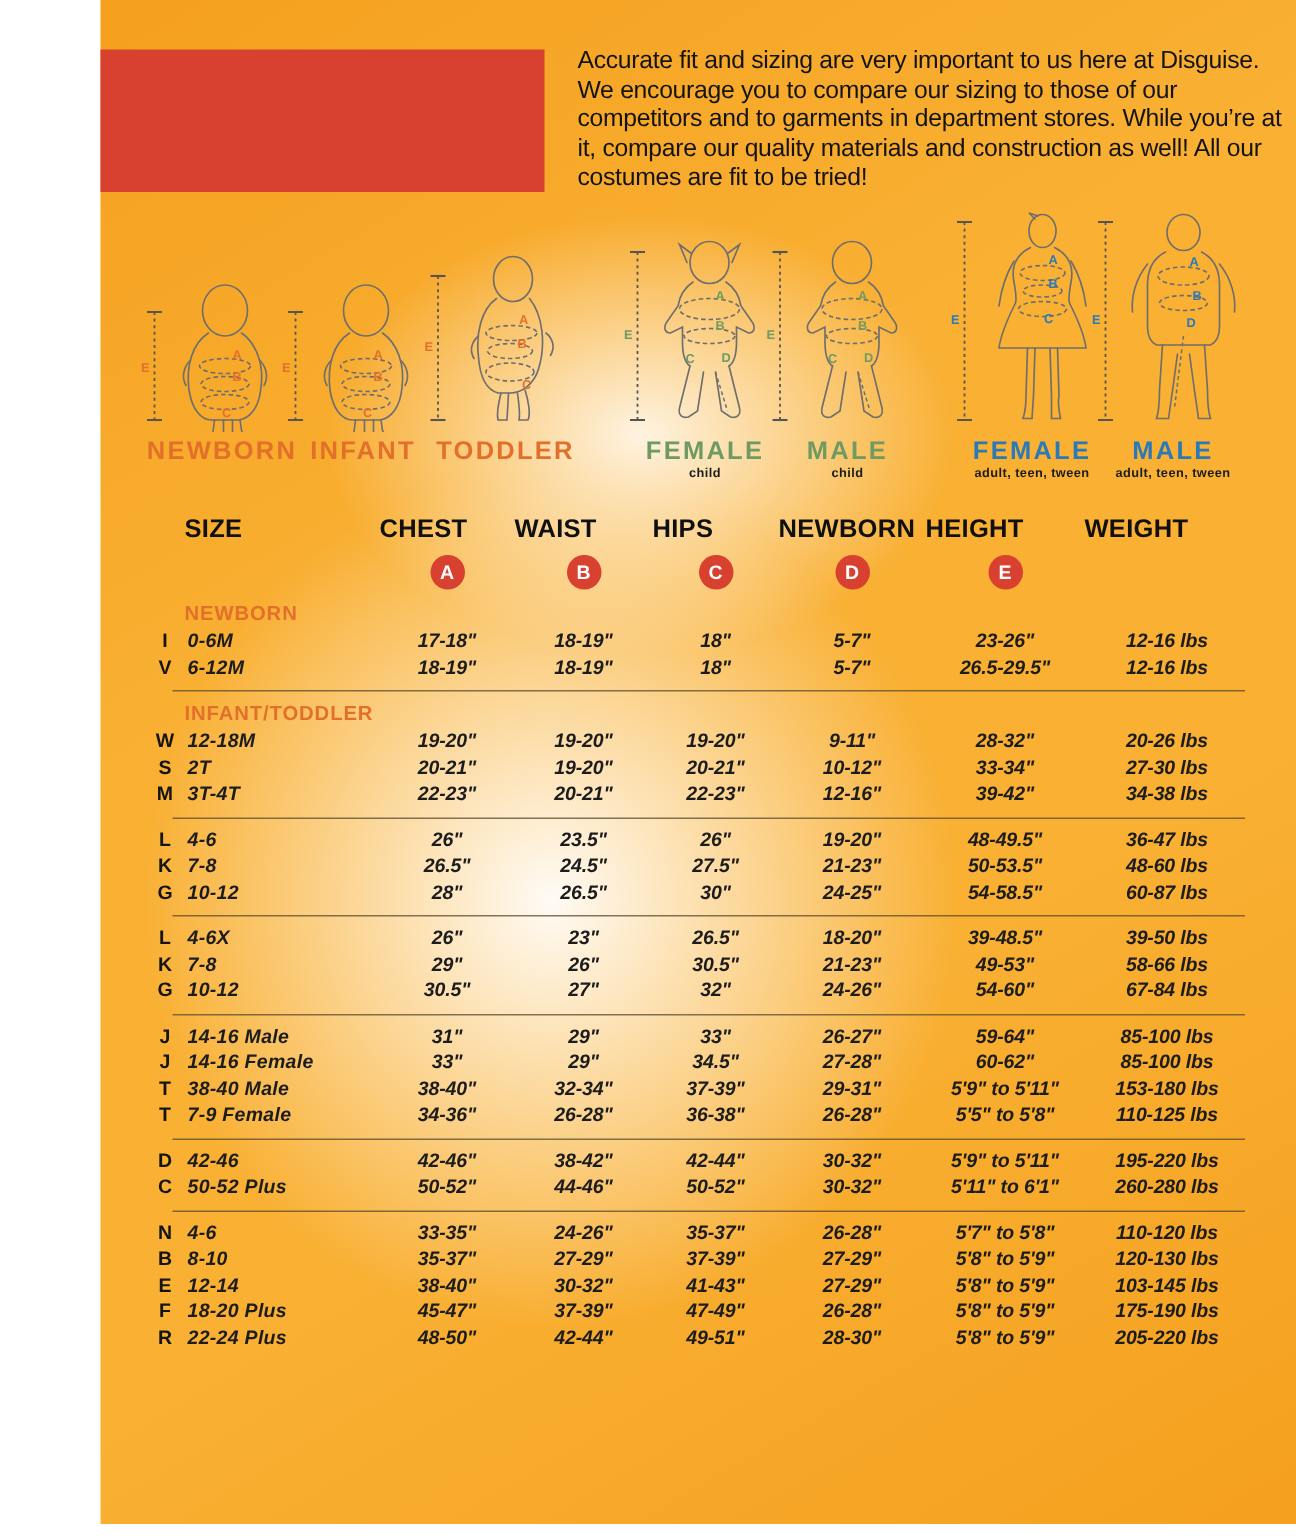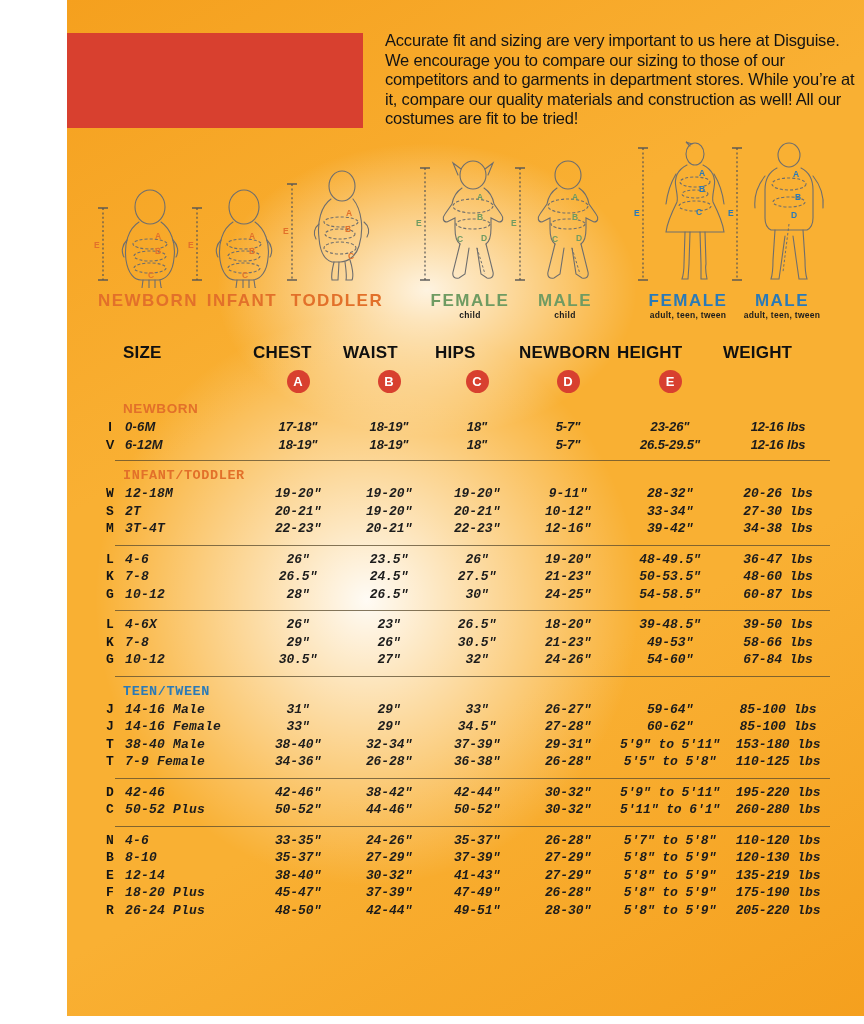--- a/index.html
+++ b/index.html
@@ -35,21 +35,21 @@
   .t-head .h { font-size:17px; font-weight:bold; color:#101010; letter-spacing:0.2px; text-align:left; }
   .t-head .h.first { text-align:left; }
   .t-markers { height:30px; }
   .circle {
     width:23px; height:23px; border-radius:50%; background:var(--red);
     color:#fff; font-size:13px; font-weight:bold;
     display:flex; align-items:center; justify-content:center; margin:0 auto;
   }
   .section { padding-top:3px; }
   .section + .section { border-top:1px solid rgba(90,75,45,0.75); margin-top:7px; margin-left:18px; width:715px; padding-top:5px; }
-  .section + .section .sec-inner { margin-left:-18px;font-family:Liberation Mono, monospace; }
+  .section + .section .sec-inner { margin-left:-18px; }
   .sec-title-row { height:19px; }
   .sec-title { grid-column:2 / span 7; font-size:13.5px; font-weight:bold; letter-spacing:0.6px; }
   .row { height:17.5px; }
   .row .ltr { font-size:13px; font-weight:bold; color:#141414; text-align:center; }
   .row .nm  { font-size:13px; font-weight:bold; font-style:italic; color:#1c1c1c; padding-left:2px; letter-spacing:0.2px; }
   .row .c   { font-size:13px; font-weight:bold; font-style:italic; color:#1c1c1c; text-align:center; letter-spacing:-0.1px; }
 
   .c-orange { color:var(--orange-accent); }
   .c-green  { color:var(--green-accent); }
   .c-blue   { color:var(--blue-accent); }
@@ -377,24 +377,20 @@
                 <div class="c">27"</div>
                 <div class="c">32"</div>
                 <div class="c">24-26"</div>
                 <div class="c">54-60"</div>
                 <div class="c">67-84 lbs</div>
               </div>
             </div>
           </div>
           <div class="section">
             <div class="sec-inner">
-              <div class="grid sec-title-row">
-                <div></div>
-                <div class="sec-title c-blue">TEEN/TWEEN</div>
-              </div>
               <div class="grid row">
                 <div class="ltr">J</div>
                 <div class="nm">14-16 Male</div>
                 <div class="c">31"</div>
                 <div class="c">29"</div>
                 <div class="c">33"</div>
                 <div class="c">26-27"</div>
                 <div class="c">59-64"</div>
                 <div class="c">85-100 lbs</div>
               </div>
@@ -477,35 +473,35 @@
                 <div class="c">120-130 lbs</div>
               </div>
               <div class="grid row">
                 <div class="ltr">E</div>
                 <div class="nm">12-14</div>
                 <div class="c">38-40"</div>
                 <div class="c">30-32"</div>
                 <div class="c">41-43"</div>
                 <div class="c">27-29"</div>
                 <div class="c">5'8" to 5'9"</div>
-                <div class="c">135-219 lbs</div>
+                <div class="c">103-145 lbs</div>
               </div>
               <div class="grid row">
                 <div class="ltr">F</div>
                 <div class="nm">18-20 Plus</div>
                 <div class="c">45-47"</div>
                 <div class="c">37-39"</div>
                 <div class="c">47-49"</div>
                 <div class="c">26-28"</div>
                 <div class="c">5'8" to 5'9"</div>
                 <div class="c">175-190 lbs</div>
               </div>
               <div class="grid row">
                 <div class="ltr">R</div>
-                <div class="nm">26-24 Plus</div>
+                <div class="nm">22-24 Plus</div>
                 <div class="c">48-50"</div>
                 <div class="c">42-44"</div>
                 <div class="c">49-51"</div>
                 <div class="c">28-30"</div>
                 <div class="c">5'8" to 5'9"</div>
                 <div class="c">205-220 lbs</div>
               </div>
             </div>
           </div>
         </div>

